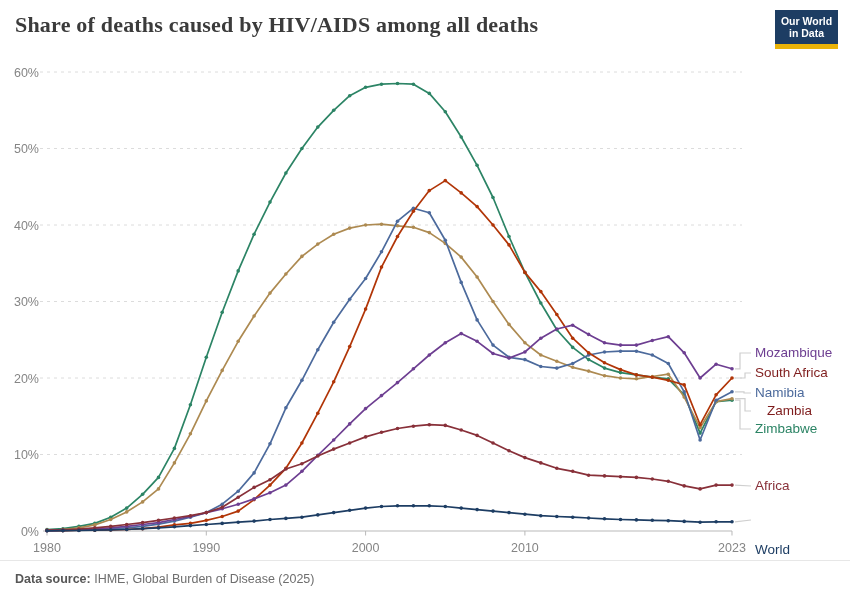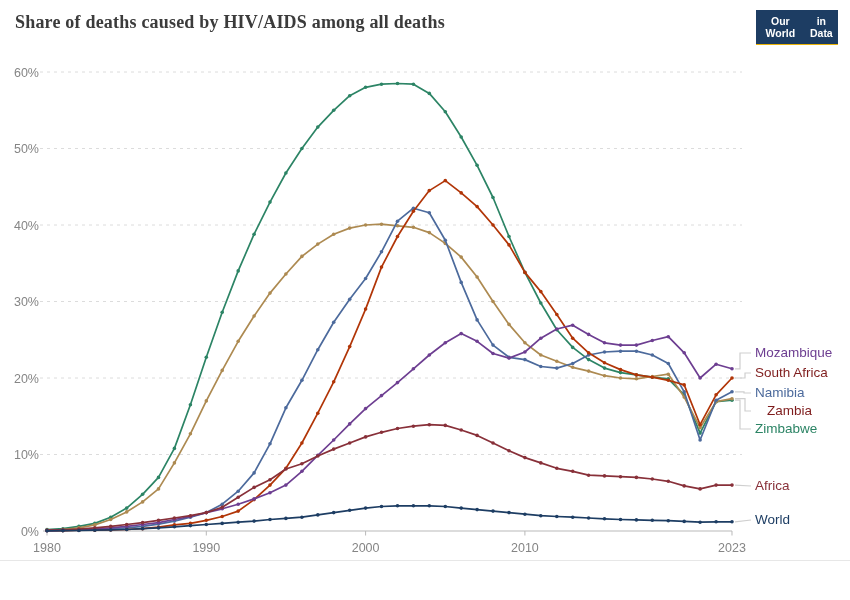--- a/index.html
+++ b/index.html
@@ -1,23 +1,23 @@
 <!DOCTYPE html>
 <html><head>
 <meta charset="utf-8">
 <style>
   html,body{margin:0;padding:0;background:#ffffff;}
   body{width:850px;height:600px;position:relative;overflow:hidden;
        font-family:"Liberation Sans", sans-serif;-webkit-font-smoothing:antialiased;}
   .title{position:absolute;left:15px;top:12px;width:700px;
          font-family:"Liberation Serif", serif;font-weight:bold;
-         font-size:18px;color:#3b3b3b;letter-spacing:.2px;}
-  .logo{position:absolute;right:12px;top:10px;width:82px;height:34px;
-        background:#1D3D63;border-bottom:1px solid #eab308;color:#fff;
-        display:flex;flex-direction:row;align-items:center;justify-content:center;
+         font-size:22px;color:#3b3b3b;letter-spacing:.2px;}
+  .logo{position:absolute;right:12px;top:10px;width:63px;height:34px;
+        background:#1D3D63;border-bottom:5px solid #eab308;color:#fff;
+        display:flex;flex-direction:column;align-items:center;justify-content:center;
         font-size:10.5px;font-weight:bold;line-height:12px;text-align:center;}
   #chart-svg{position:absolute;left:0;top:0;}
   .legend-label{position:absolute;left:755px;font-size:13.5px;line-height:17px;white-space:nowrap;}
   .footer{position:absolute;left:0;right:0;top:560px;height:40px;
           border-top:1px solid #e7e7e7;font-size:12.5px;color:#6e6e6e;}
   .footer .src{position:absolute;left:15px;top:11px;}
   .footer .src b{color:#575757;}
   .footer .lic{position:absolute;right:15px;top:11px;color:#7d7d7d;text-decoration:none;}
 </style>
 </head>
@@ -398,16 +398,17 @@
       <polyline points="735,521.8 751,520" fill="none" stroke="#cfcfcf" stroke-width="1.2"></polyline>
     </g>
   </svg>
 
 <span class="legend-label" style="color: rgb(109, 62, 145); top: 344px;">Mozambique</span>
 <span class="legend-label" style="color: #7f1d1d; top: 364px;">South Africa</span>
 <span class="legend-label" style="color: rgb(76, 106, 156); top: 384px;">Namibia</span>
 <span class="legend-label" style="color: #7f1d1d; top: 402px; margin-left: 12px;">Zambia</span>
 <span class="legend-label" style="color: rgb(44, 132, 101); top: 420px;">Zimbabwe</span>
 <span class="legend-label" style="color: rgb(136, 48, 57); top: 477px;">Africa</span>
-<span class="legend-label" style="color: rgb(29, 61, 99); top: 511px;">World</span>
+<span class="legend-label" style="color: rgb(29, 61, 99); top: 541px;">World</span>
 
 <div class="footer">
+  <span class="src"><b>Data source:</b><span> IHME, Global Burden of Disease (2025)</span></span>
 </div>
 
 </body></html>

